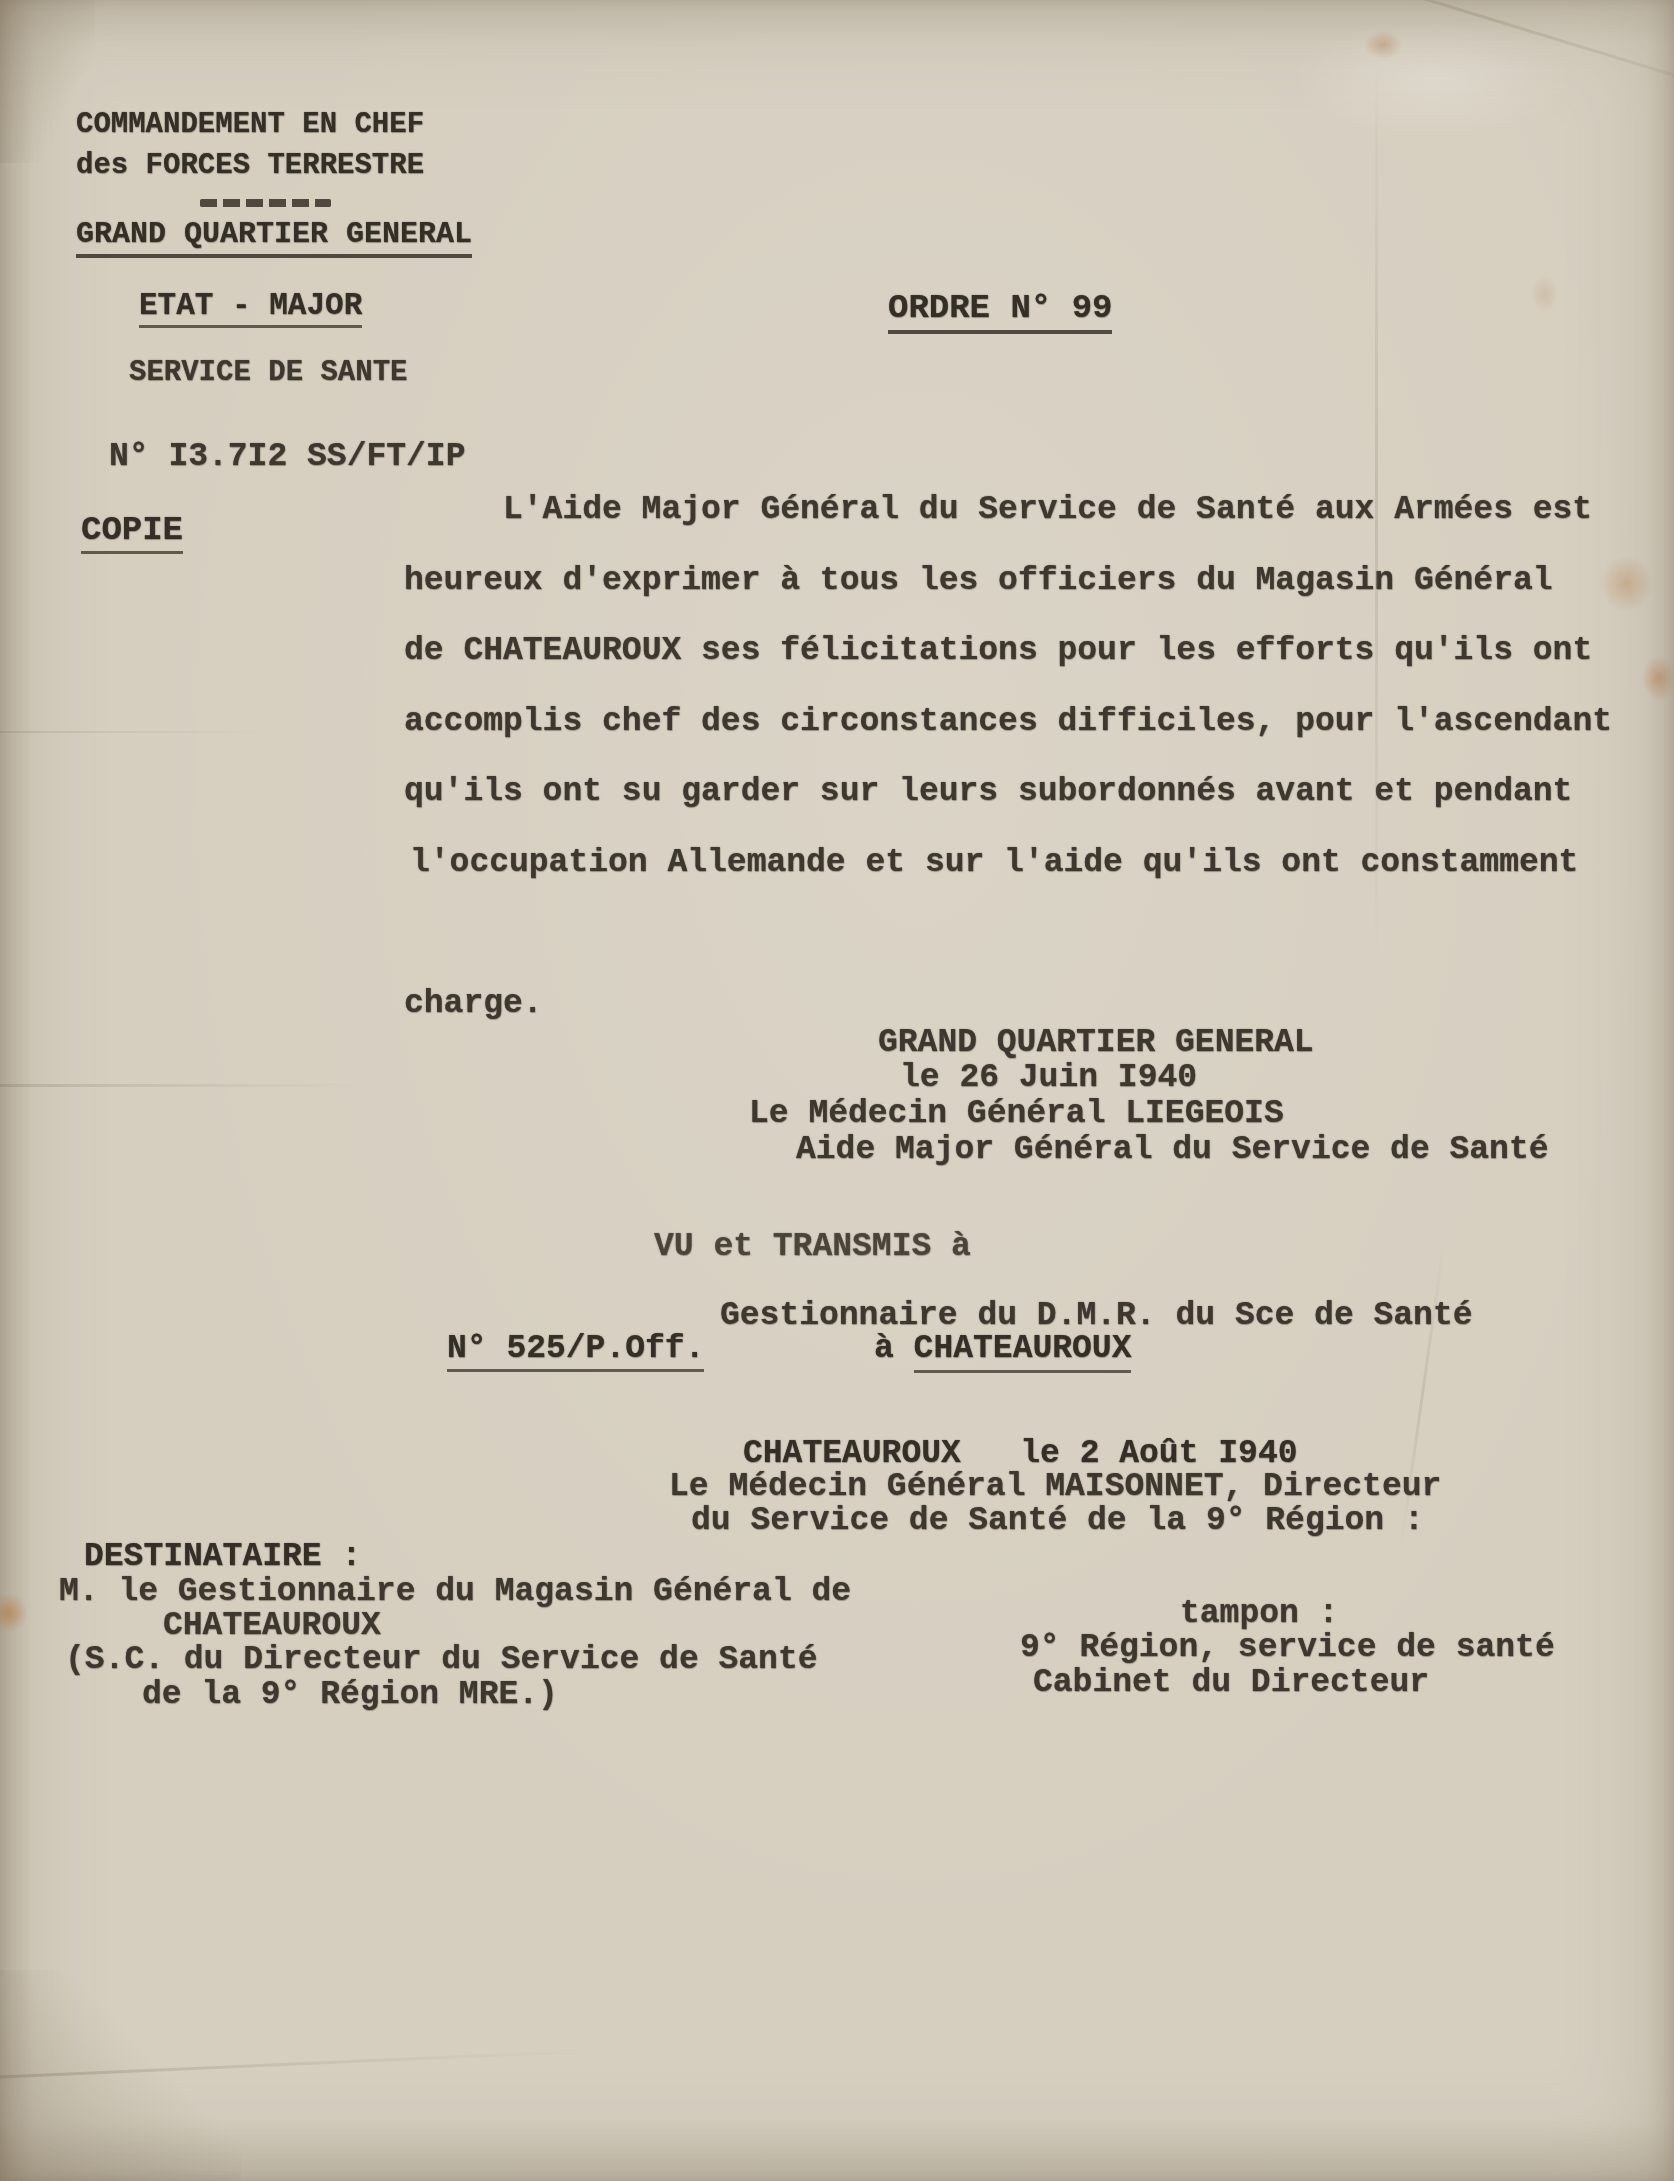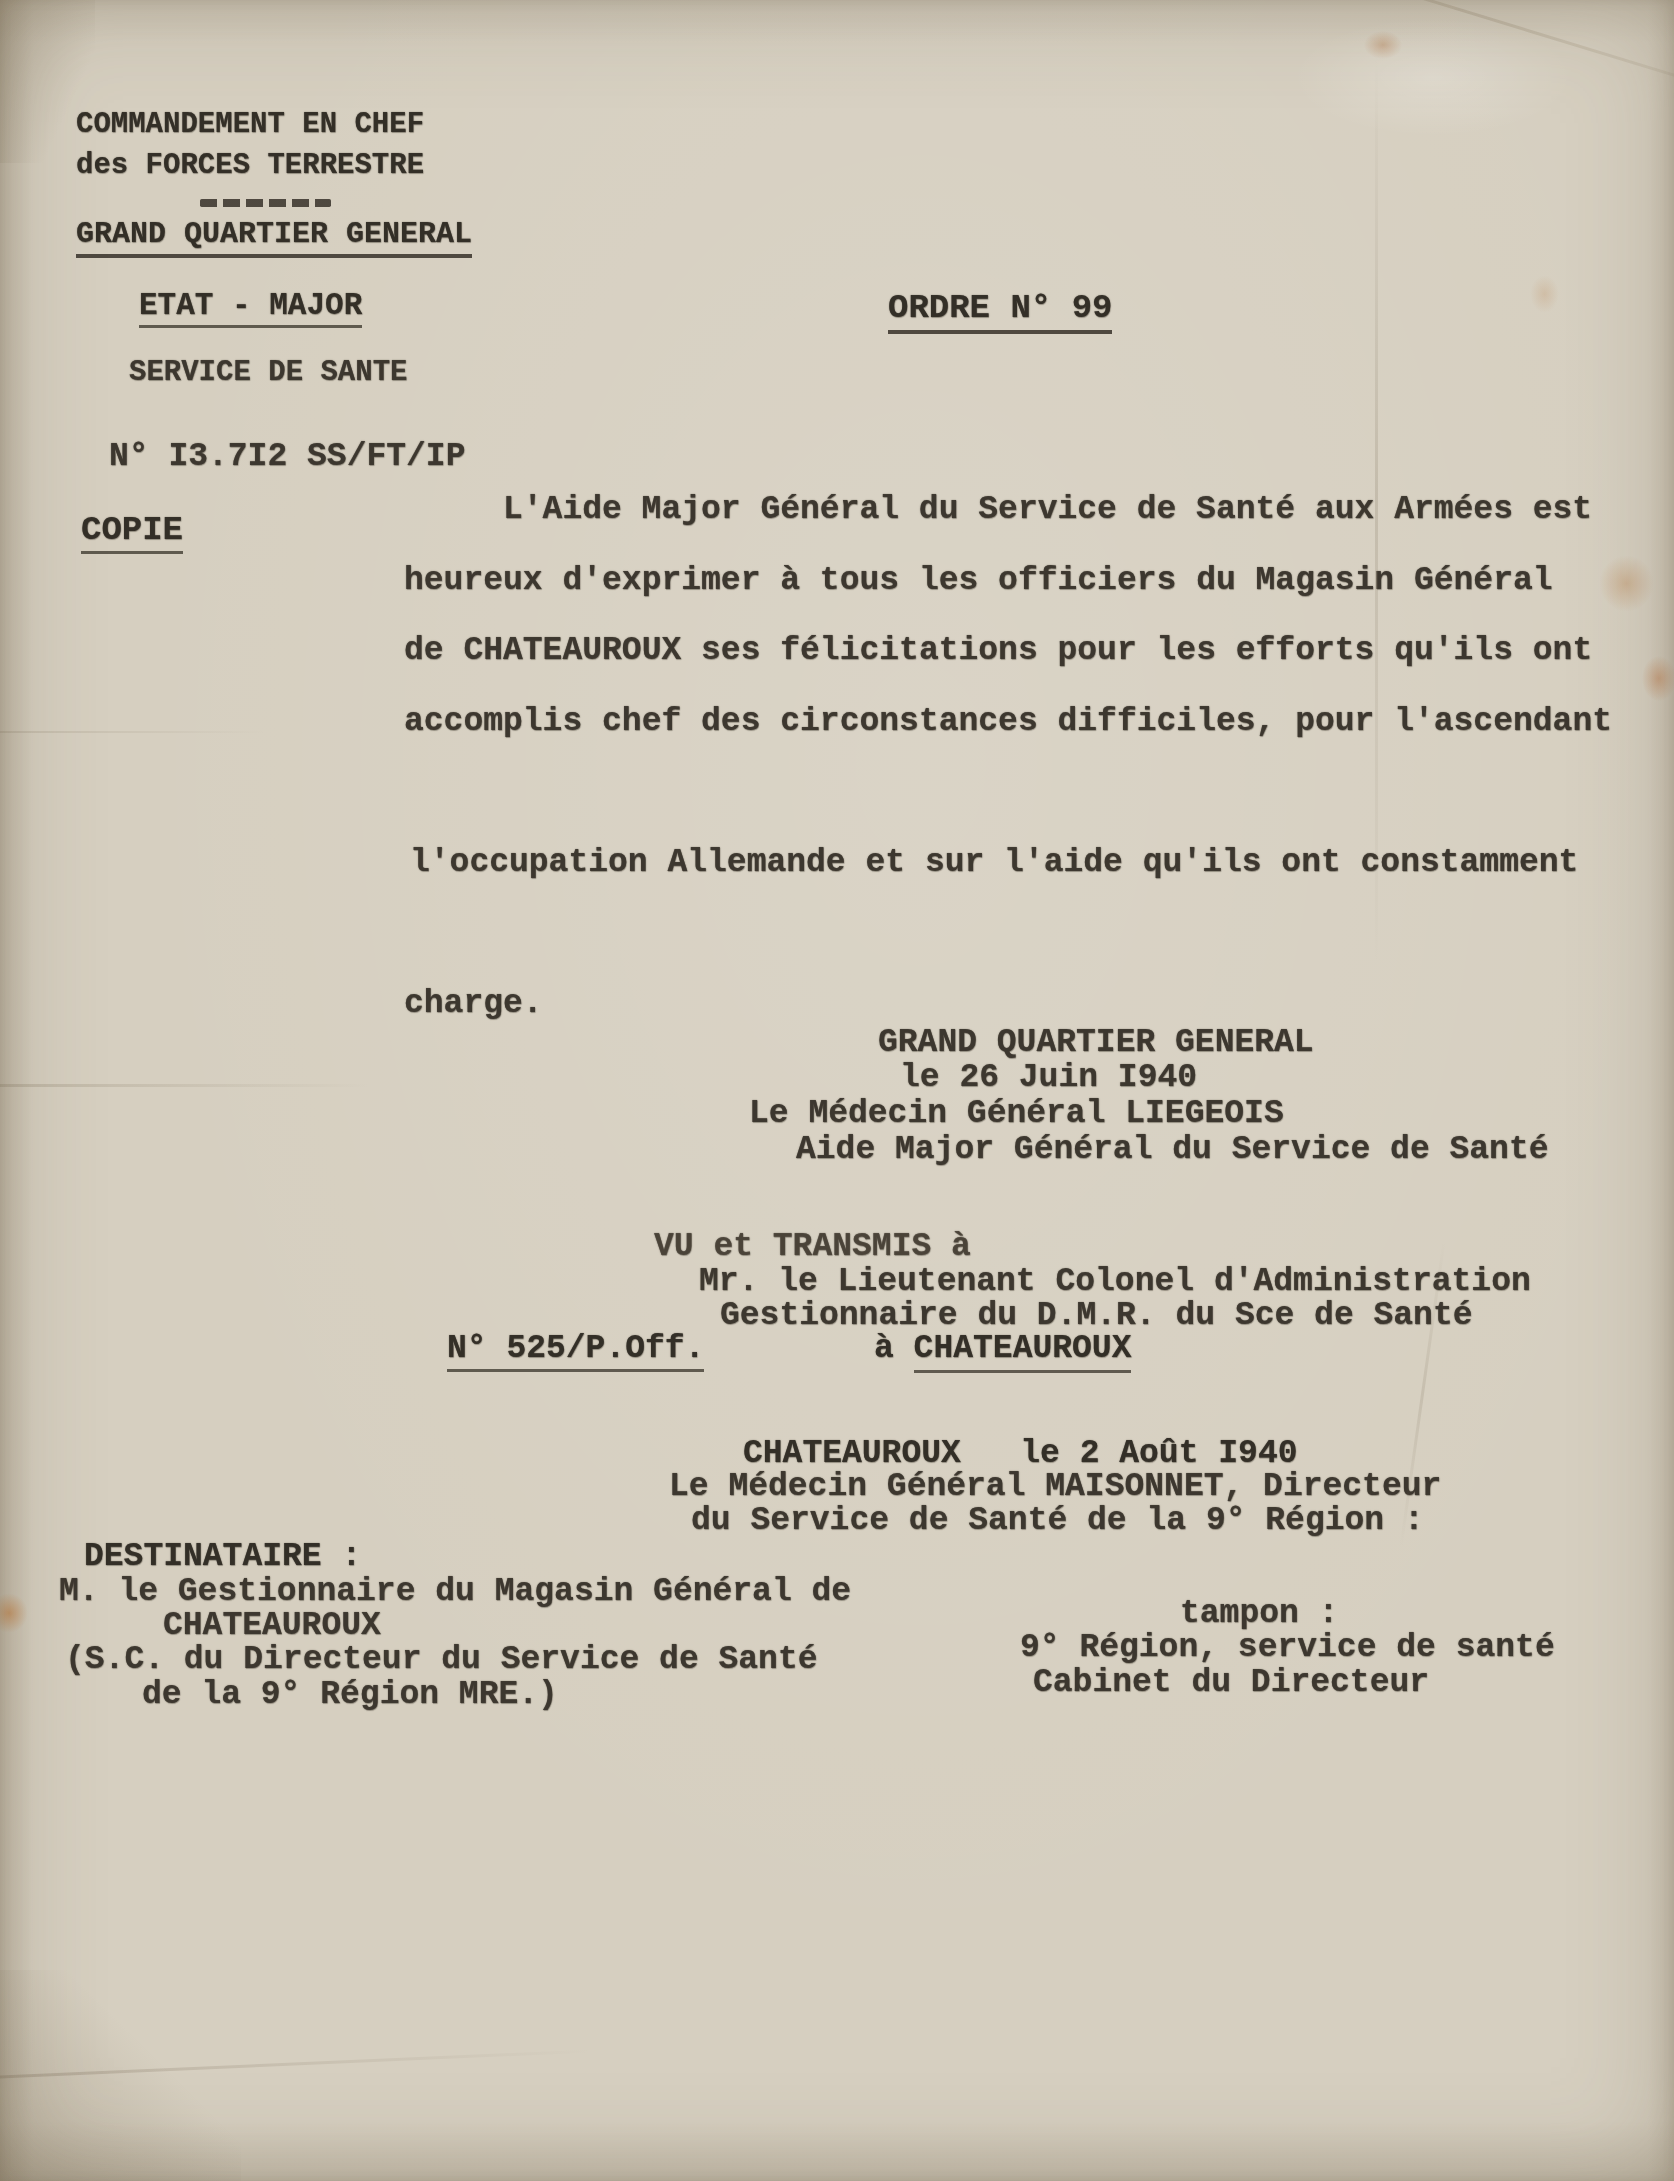--- a/index.html
+++ b/index.html
@@ -91,30 +91,30 @@
   <div class="line" style="left:129px; top:358px; font-size:29px;">SERVICE DE SANTE</div>
   <div class="line" style="left:77px;  top:440px; font-size:33px;margin-left:32px;">N° I3.7I2 SS/FT/IP</div>
   <div class="line dark u" style="left:81px;  top:513px; font-size:34px;">COPIE</div>
 
   <div class="line dark u-thick" style="left:888px; top:291px; font-size:34px;">ORDRE N° 99</div>
 
   <div class="line" style="left:503px; top:493px;  font-size:33px;">L'Aide Major Général du Service de Santé aux Armées est</div>
   <div class="line" style="left:404px; top:564px;  font-size:33px;">heureux d'exprimer à tous les officiers du Magasin Général</div>
   <div class="line" style="left:404px; top:634px;  font-size:33px;">de CHATEAUROUX ses félicitations pour les efforts qu'ils ont</div>
   <div class="line" style="left:404px; top:705px;  font-size:33px;">accomplis chef des circonstances difficiles, pour l'ascendant</div>
+  <div class="line" style="left:404px; top:775px;  font-size:33px;">qu'ils ont su garder sur leurs subordonnés avant et pendant</div>
   <div class="line" style="left:404px; top:846px;  font-size:33px;margin-left:6px;">l'occupation Allemande et sur l'aide qu'ils ont constamment</div>
   <div class="line" style="left:404px; top:987px; font-size:33px;">charge.</div>
 
   <div class="line" style="left:878px; top:1026px; font-size:33px;">GRAND QUARTIER GENERAL</div>
   <div class="line" style="left:900px; top:1061px; font-size:33px;">le 26 Juin I940</div>
   <div class="line" style="left:749px;  top:1097px; font-size:33px;">Le Médecin Général LIEGEOIS</div>
   <div class="line" style="left:796px;  top:1133px; font-size:33px;">Aide Major Général du Service de Santé</div>
 
   <div class="line faint" style="left:654px; top:1230px; font-size:33px;">VU et TRANSMIS à</div>
-  <div class="line" style="left:699px; top:1265px; font-size:33px;">Mr. le Lieutenant Colonel d'Administration</div>
   <div class="line" style="left:720px; top:1299px; font-size:33px;">Gestionnaire du D.M.R. du Sce de Santé</div>
   <div class="line dark uw" style="left:447px; top:1332px; font-size:33px;">N° 525/P.Off.</div>
   <div class="line dark" style="left:874px; top:1332px; font-size:33px;"><span>à </span><span class="uw">CHATEAUROUX</span></div>
 
   <div class="line dark" style="left:743px; top:1437px; font-size:33px;">CHATEAUROUX   le 2 Août I940</div>
   <div class="line" style="left:669px; top:1470px; font-size:33px;">Le Médecin Général MAISONNET, Directeur</div>
   <div class="line" style="left:691px; top:1504px; font-size:33px;">du Service de Santé de la 9° Région :</div>
 
   <div class="line dark" style="left:84px;  top:1540px; font-size:33px;">DESTINATAIRE :</div>
   <div class="line" style="left:59px;  top:1575px; font-size:33px;">M. le Gestionnaire du Magasin Général de</div>

